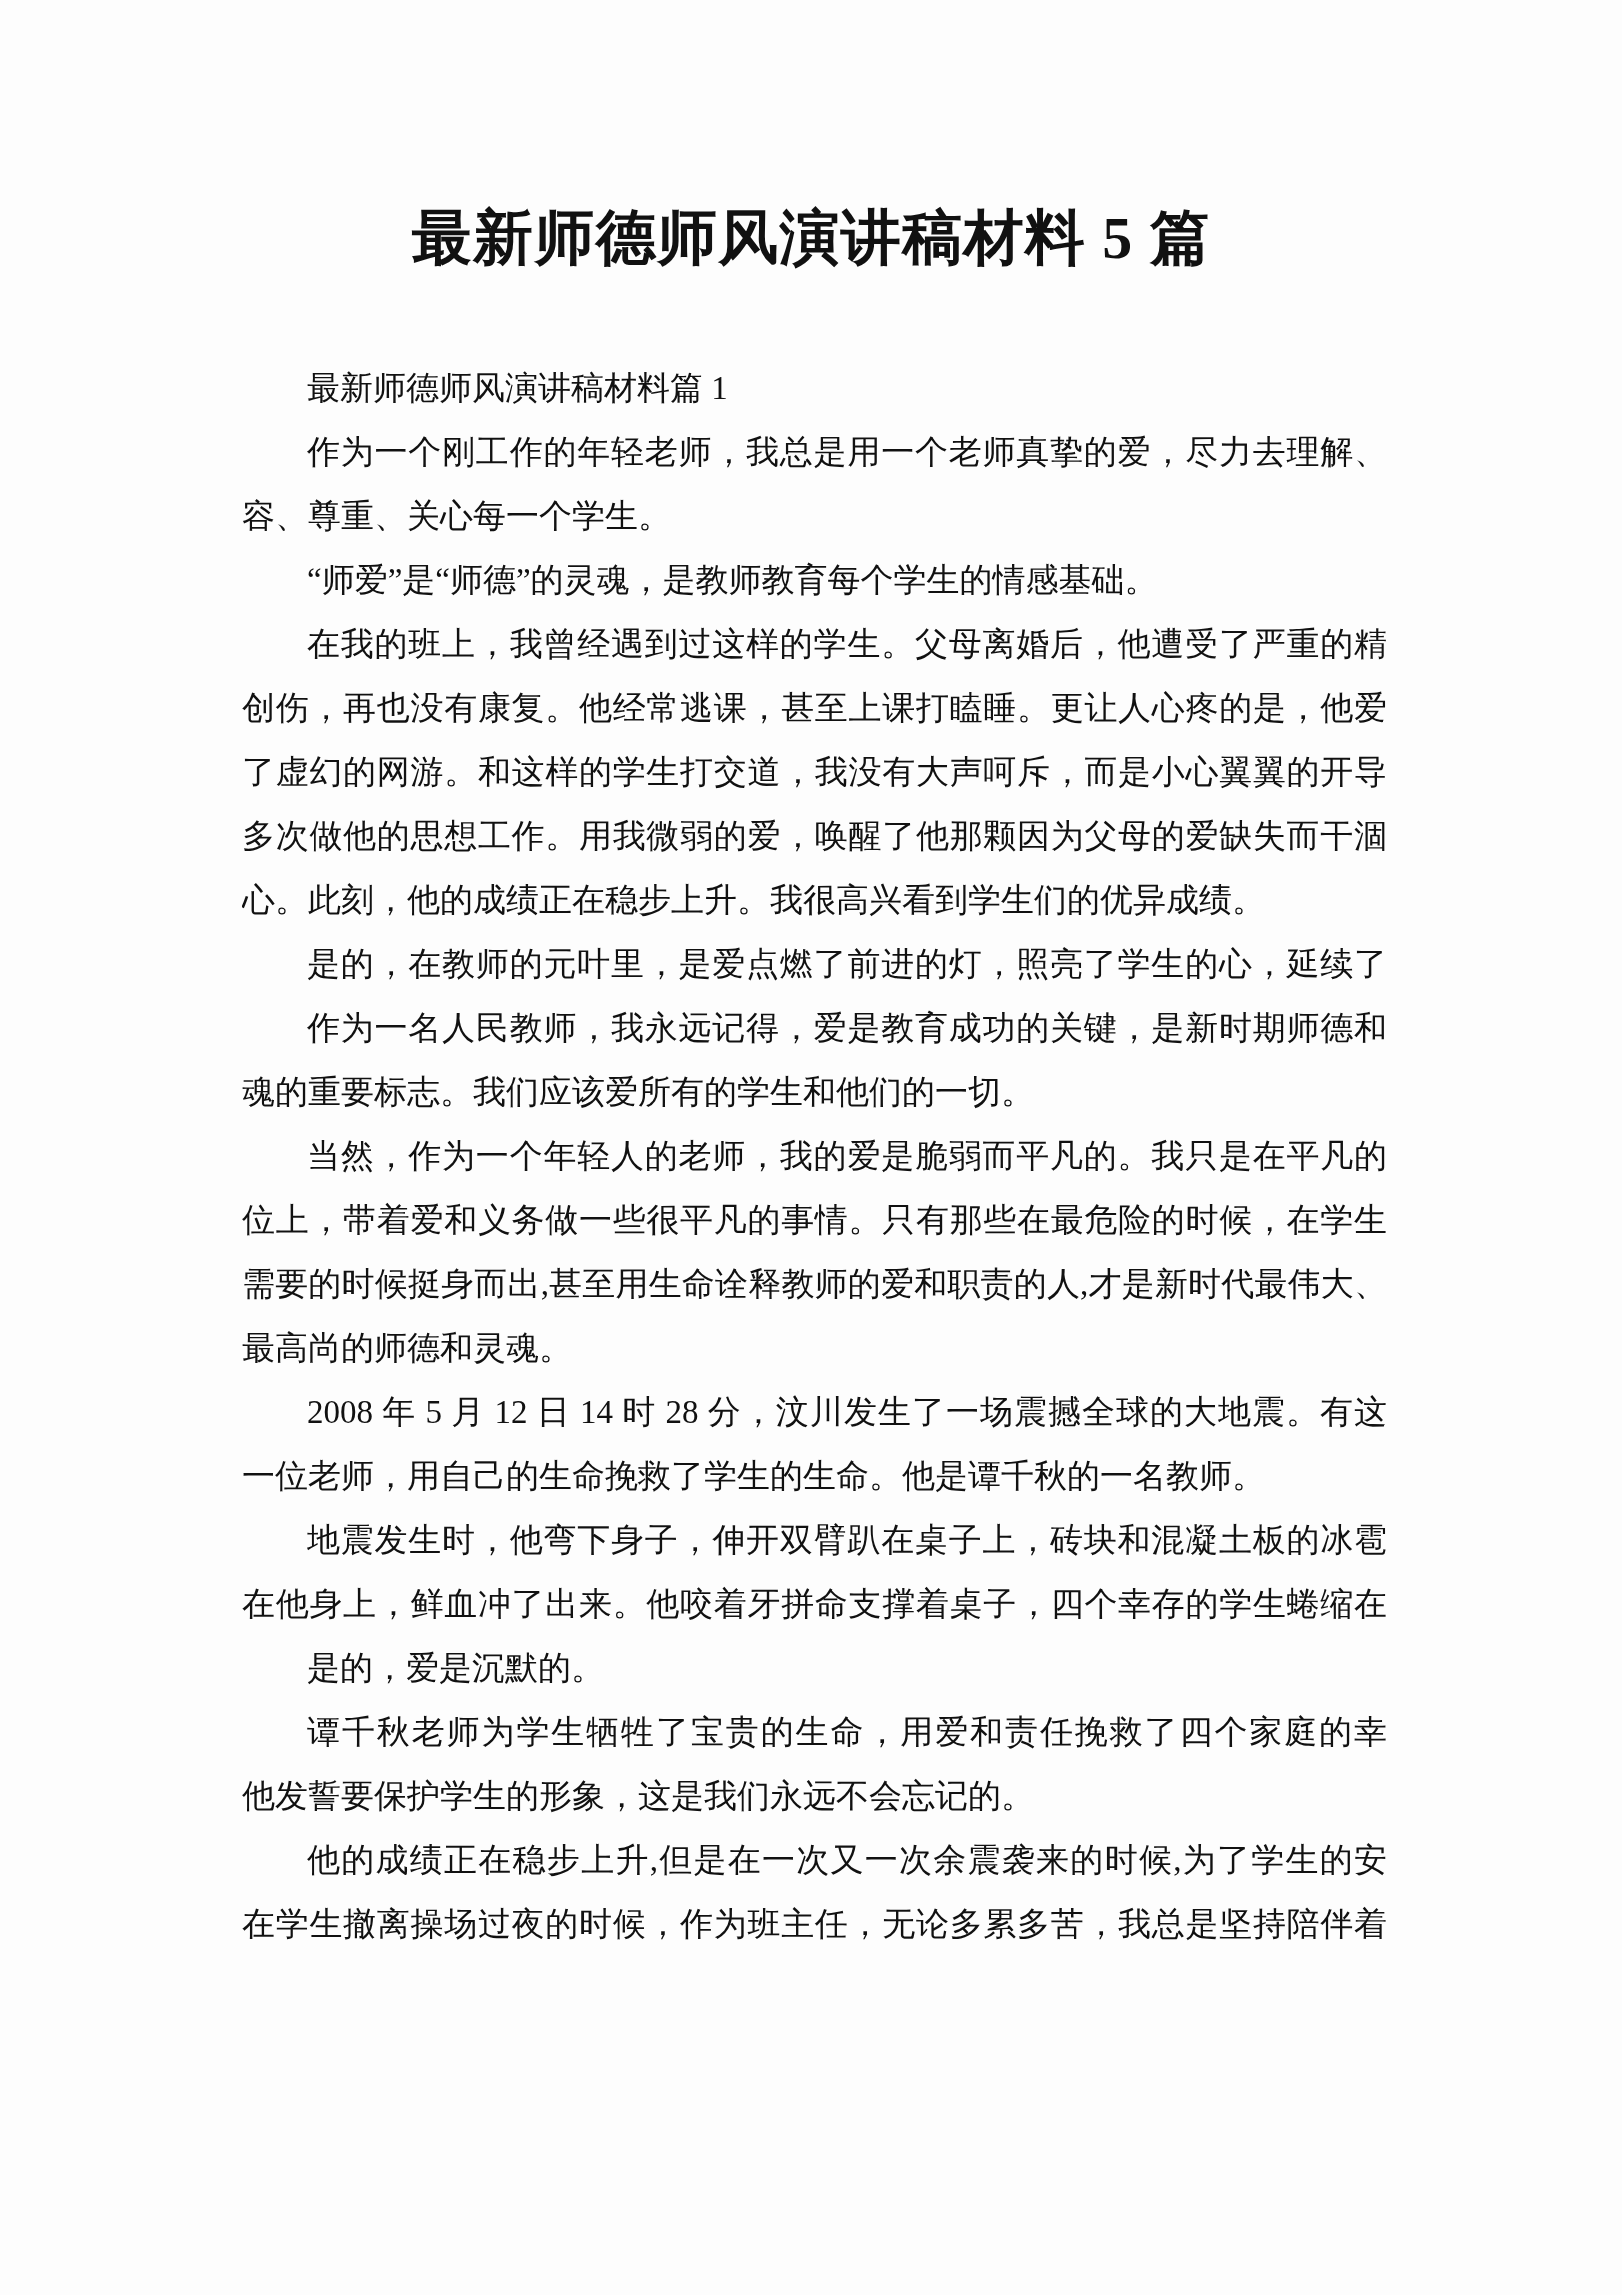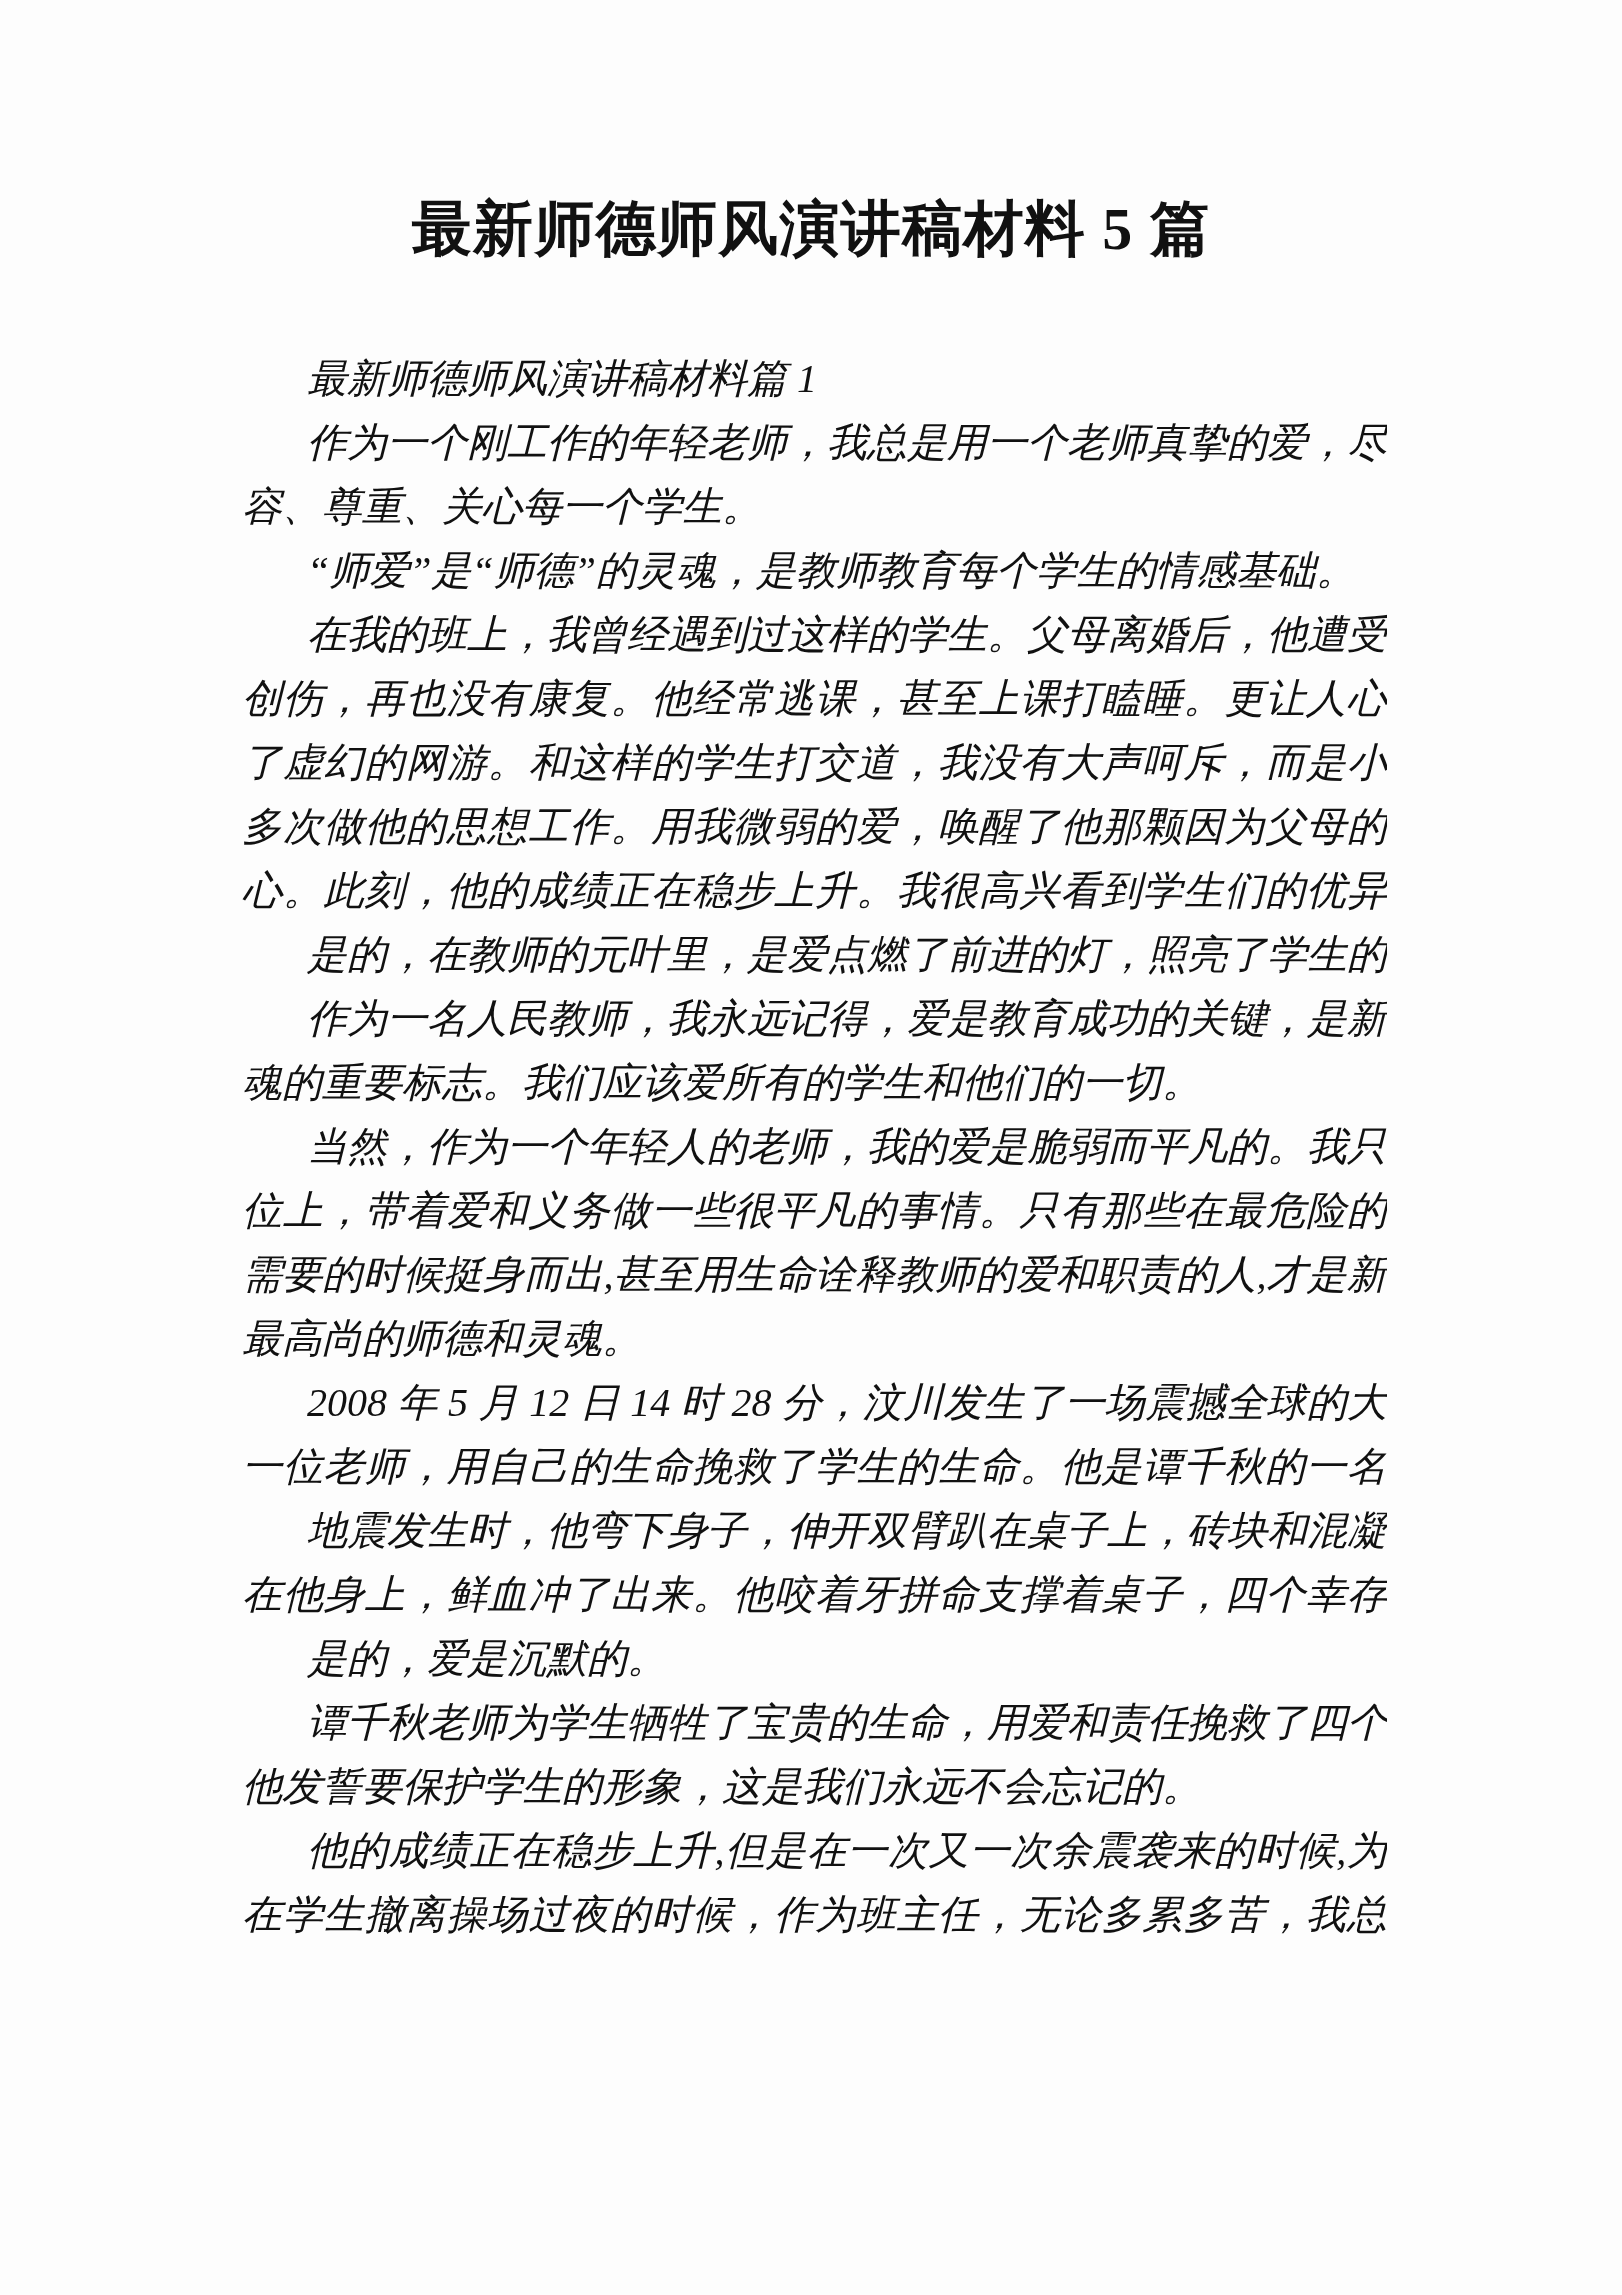--- a/index.html
+++ b/index.html
@@ -12,32 +12,31 @@
     position:relative;
     width:1623px;
     height:2295px;
     background:var(--bg);
     color:var(--ink);
     font-family:"Liberation Serif","DejaVu Serif",serif;
     overflow:hidden;
     box-sizing:border-box;
   }
   .doc-title{
-    margin:0;
+    margin:9px;
     padding-top:193px;
     text-align:center;
     font-size:60px;
     line-height:73px;
     font-weight:bold;
     letter-spacing:1.3px;
   }
   .doc-body{
     margin:81px 236px 0 242px; 
-    font-size:40px;
-    font-style:italic;
+    font-size:33px;
   }
   .line{
     height:64px;
     line-height:64px;
     overflow:hidden;
     text-align:justify;
     text-align-last:left;
     text-justify:inter-character;
     white-space:normal;
   }

